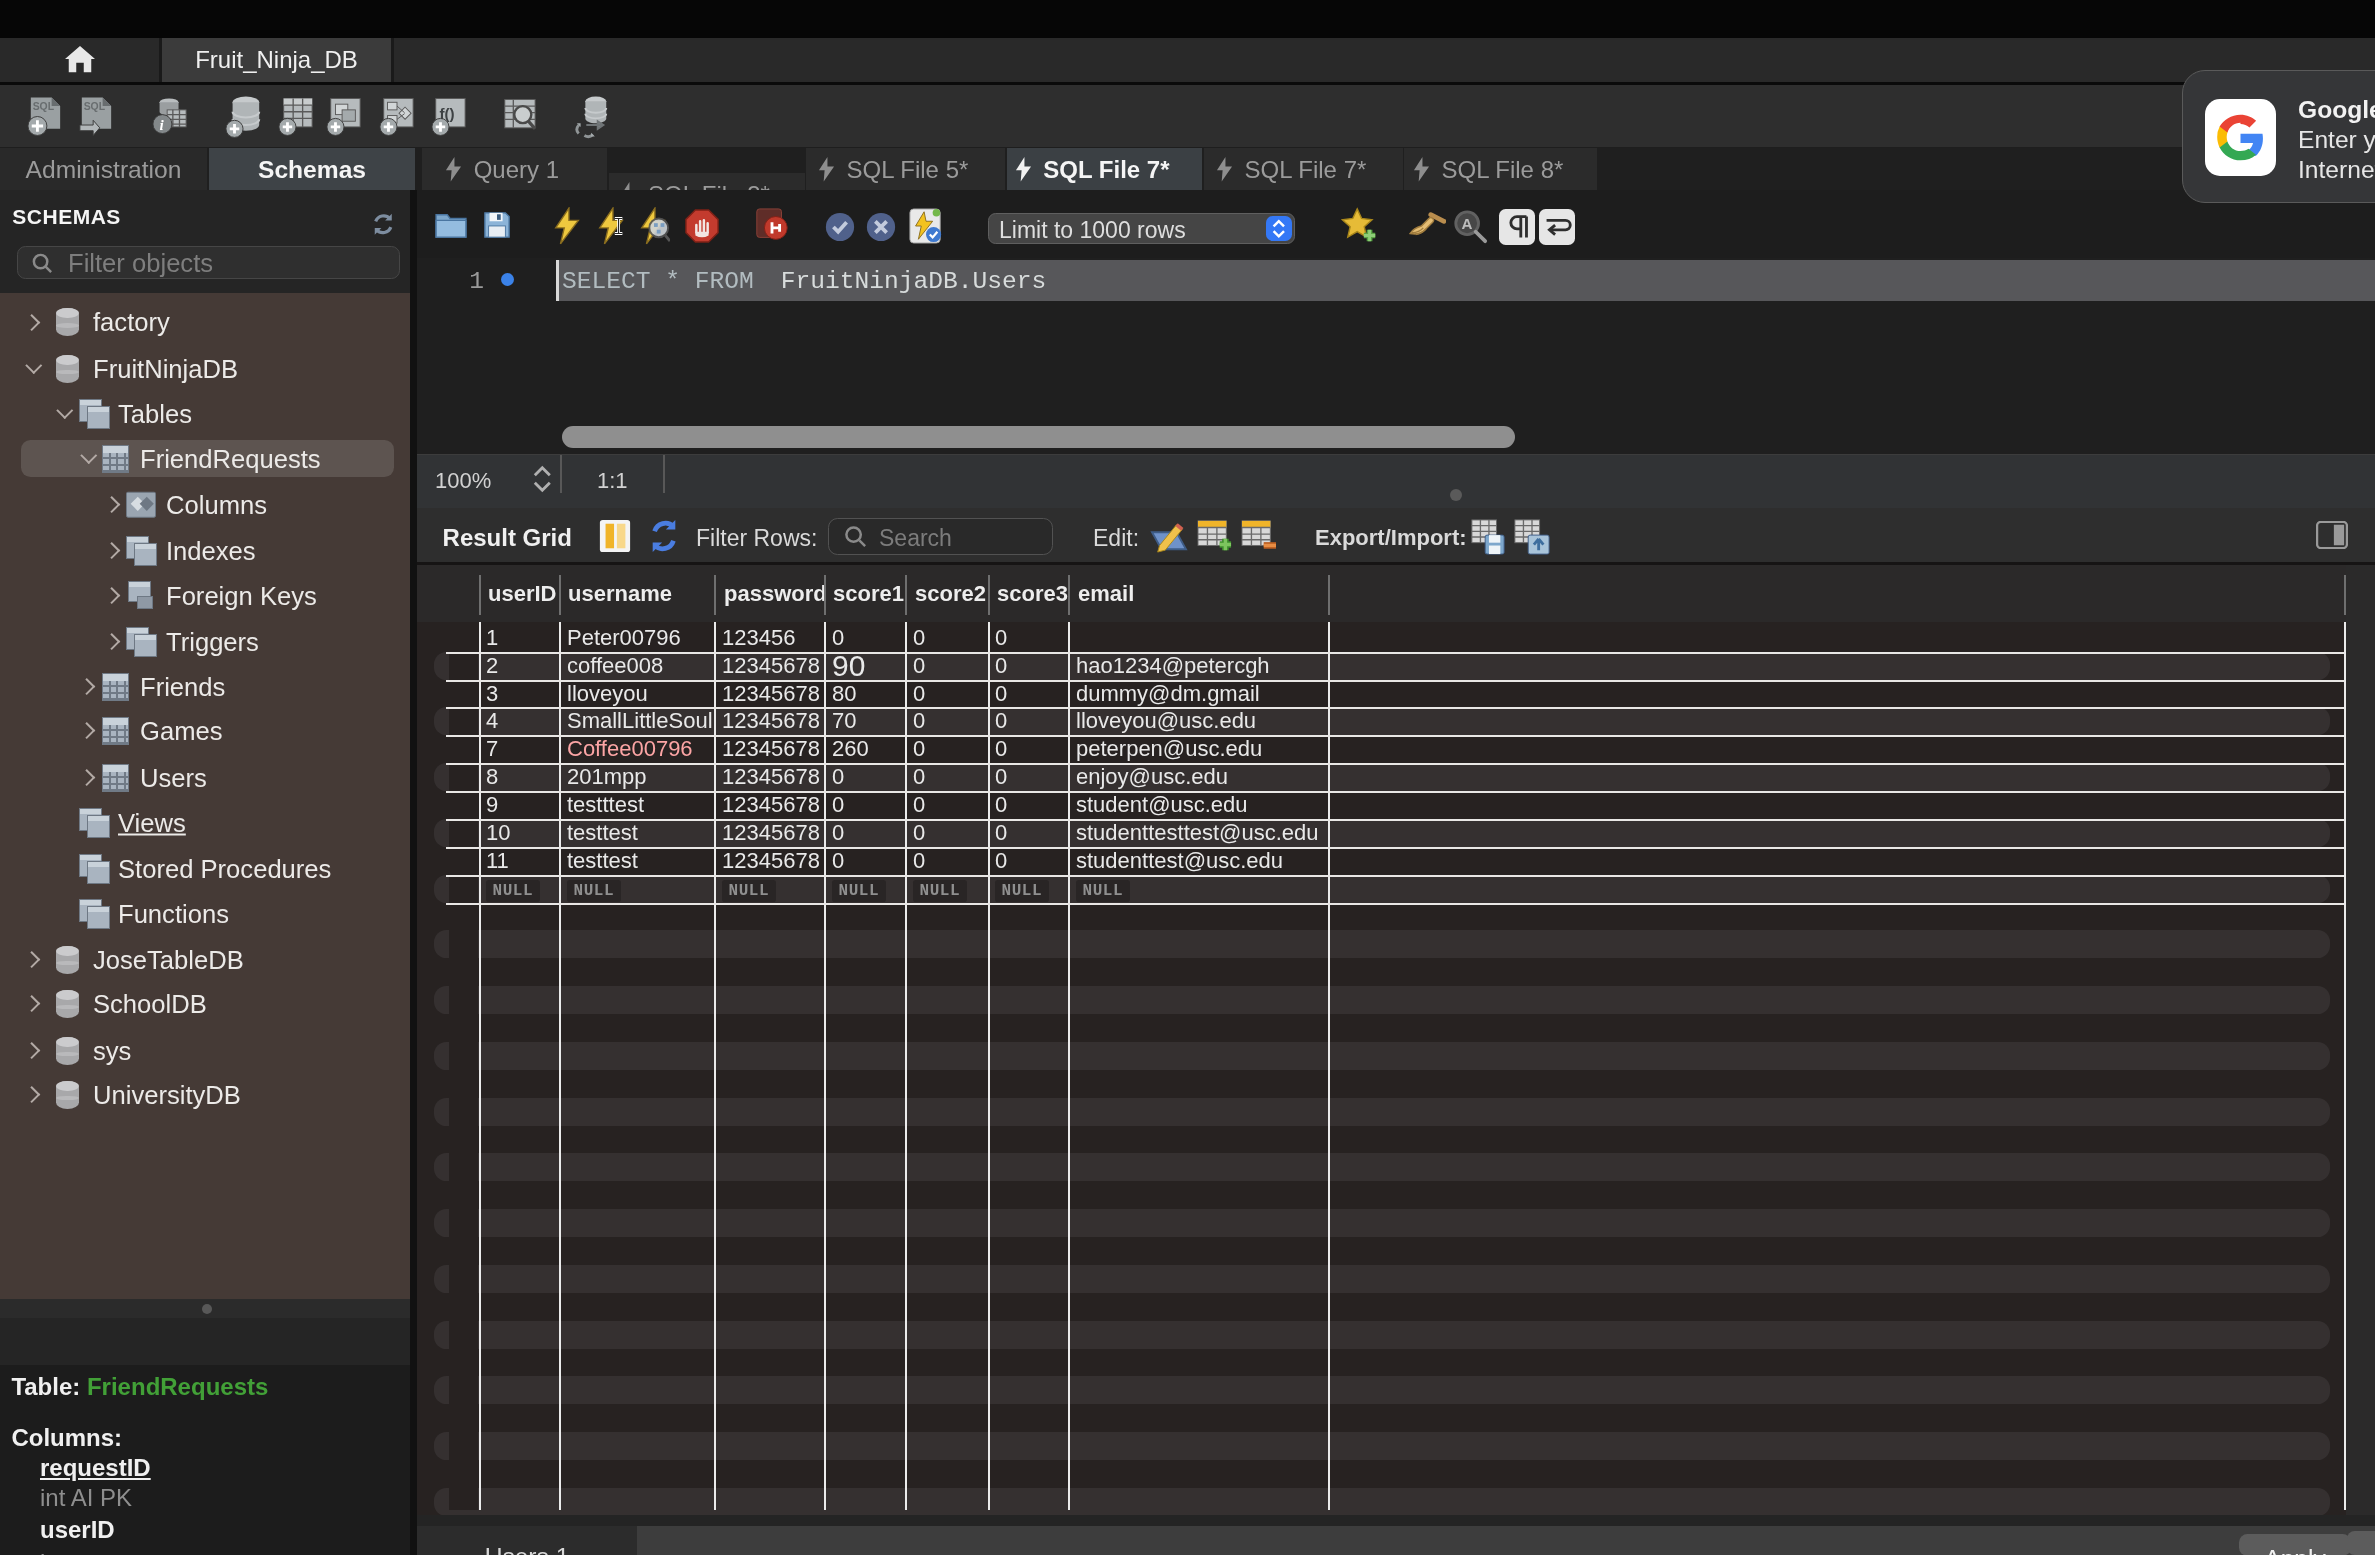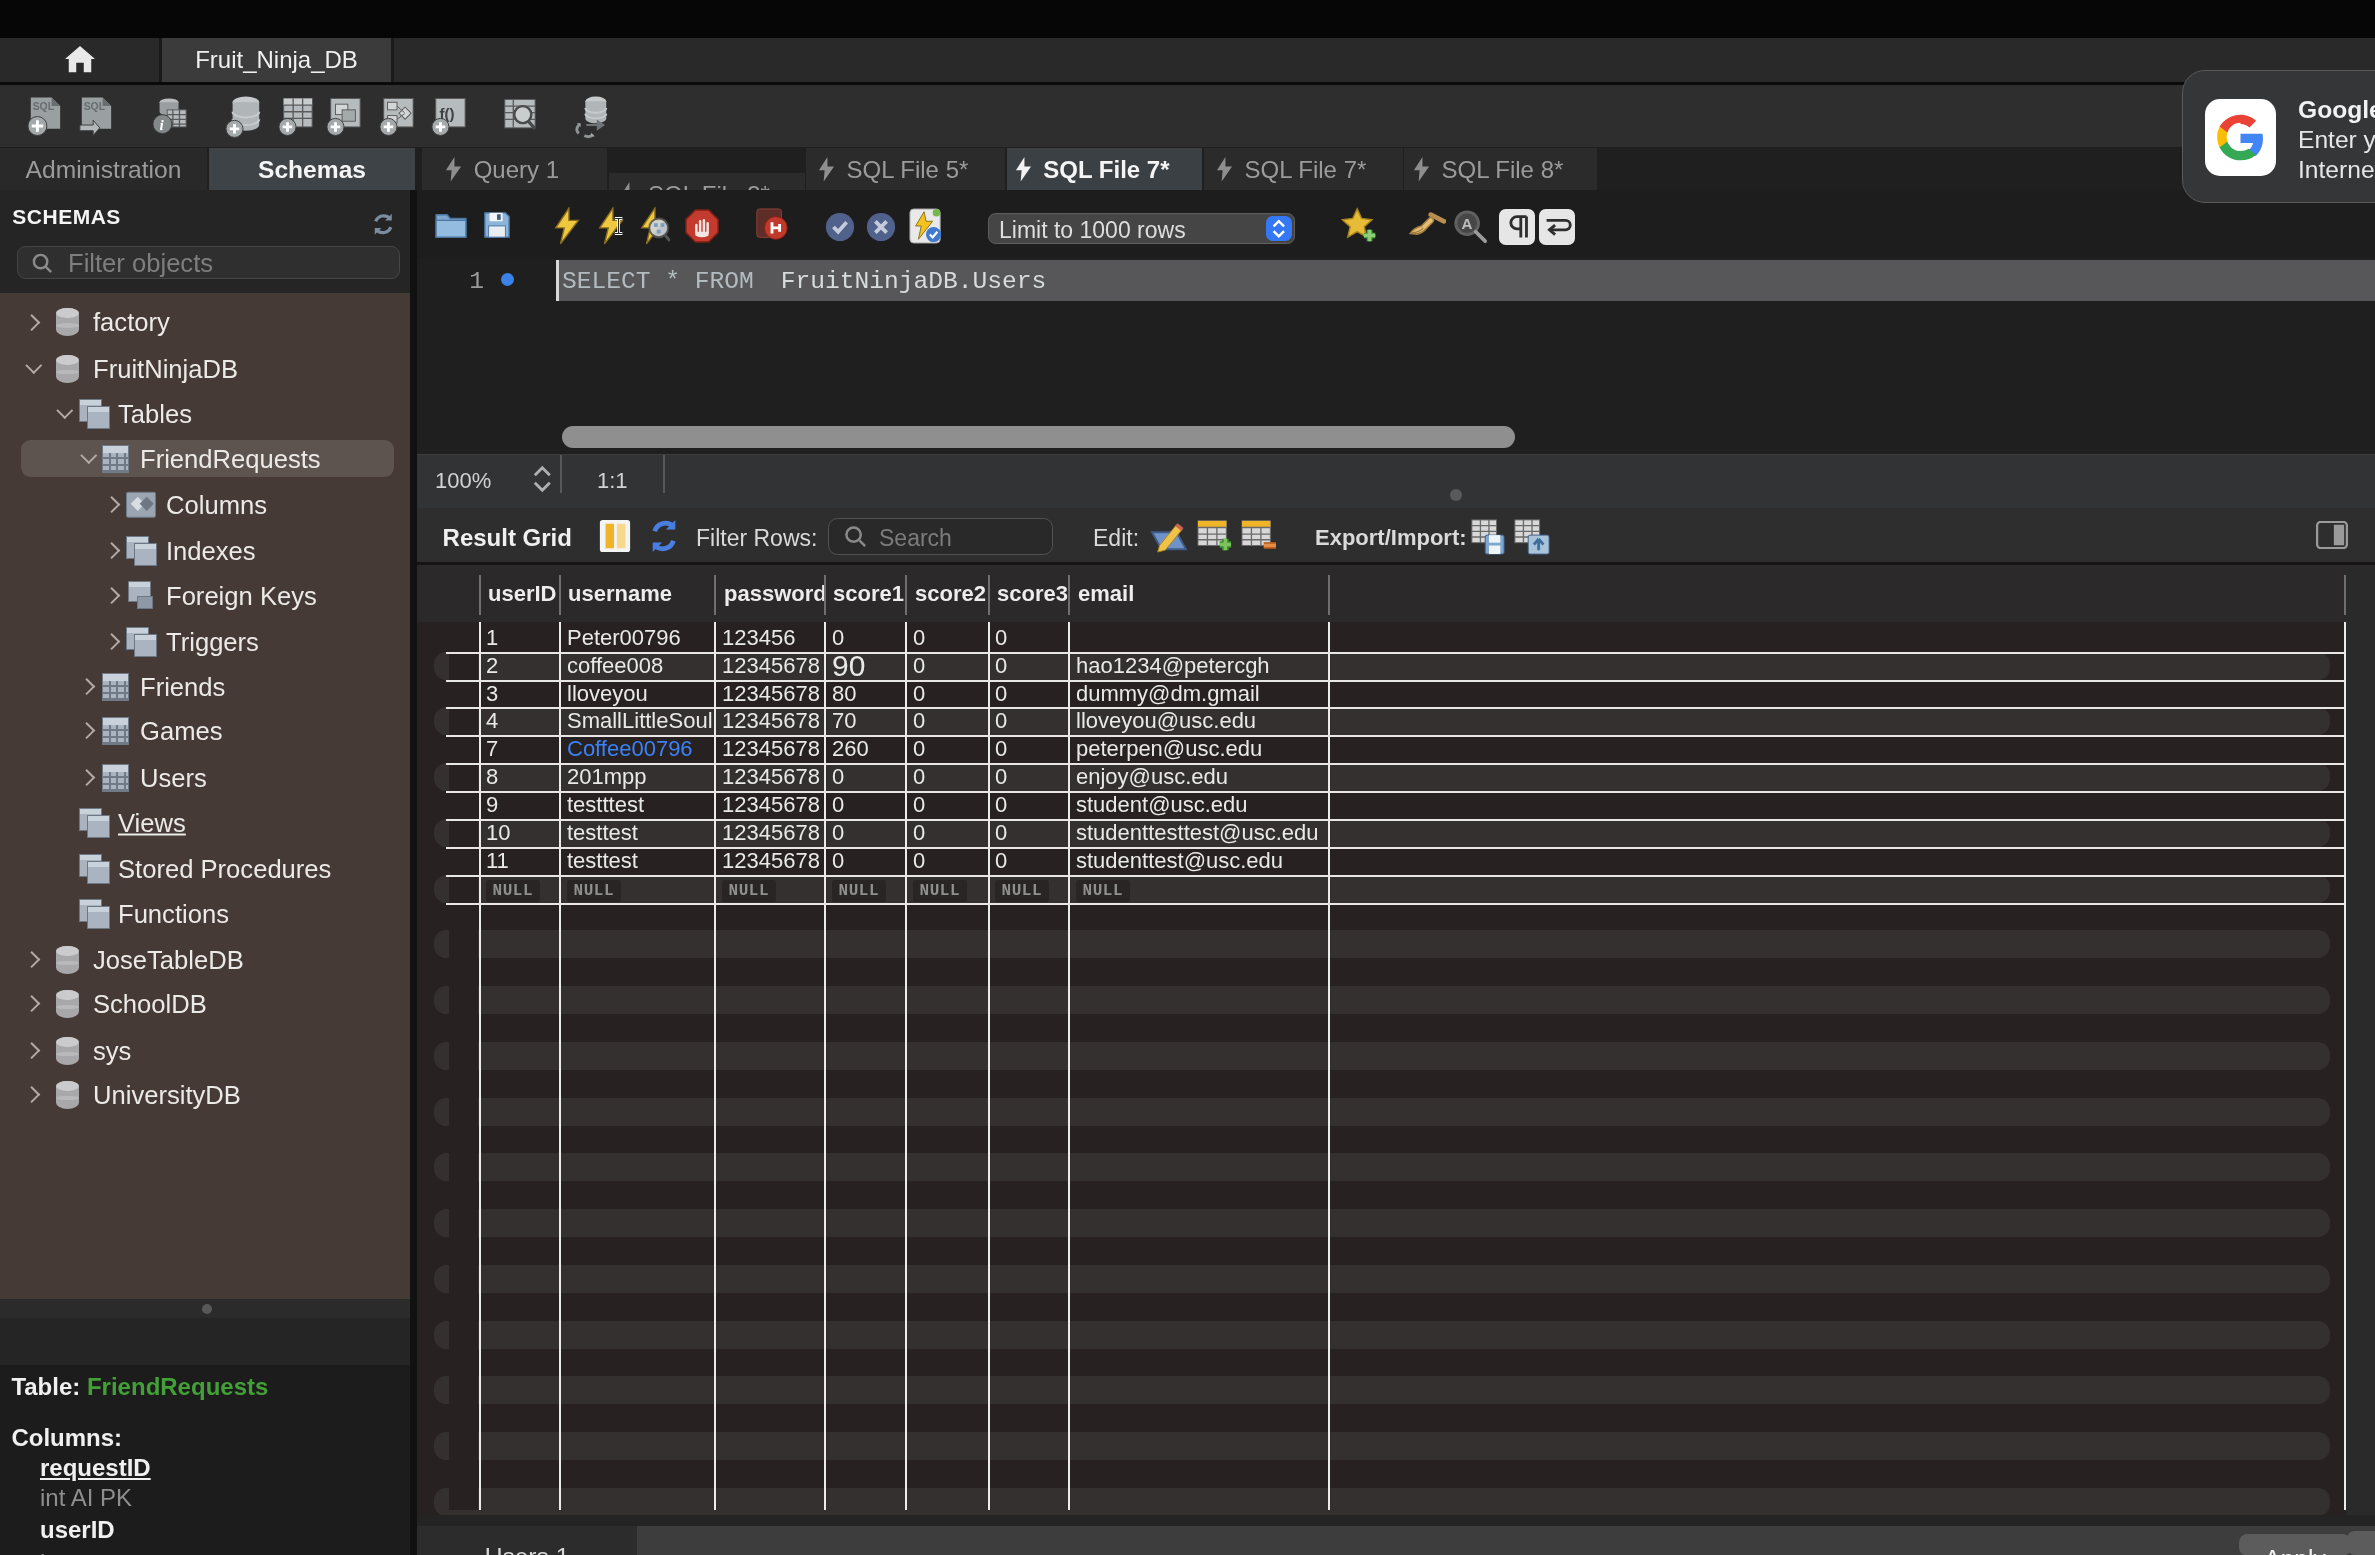--- a/index.html
+++ b/index.html
@@ -563,21 +563,21 @@
 <div class="abs" style="left:578px;top:58px;width:71px;height:28px;line-height:28px;font-size:22px;color:#e9e9e9;overflow:hidden;white-space:nowrap;">0</div>
 <div class="abs" style="left:659px;top:58px;width:251px;height:28px;line-height:28px;font-size:22px;color:#e9e9e9;overflow:hidden;white-space:nowrap;">dummy@dm.gmail</div>
 <div class="abs" style="left:69px;top:85px;width:71px;height:28px;line-height:28px;font-size:22px;color:#e9e9e9;overflow:hidden;white-space:nowrap;">4</div>
 <div class="abs" style="left:150px;top:85px;width:146px;height:28px;line-height:28px;font-size:22px;color:#e9e9e9;overflow:hidden;white-space:nowrap;">SmallLittleSoul</div>
 <div class="abs" style="left:305px;top:85px;width:100px;height:28px;line-height:28px;font-size:22px;color:#e9e9e9;overflow:hidden;white-space:nowrap;">12345678</div>
 <div class="abs" style="left:415px;top:85px;width:72px;height:28px;line-height:28px;font-size:22px;color:#e9e9e9;overflow:hidden;white-space:nowrap;">70</div>
 <div class="abs" style="left:496px;top:85px;width:73px;height:28px;line-height:28px;font-size:22px;color:#e9e9e9;overflow:hidden;white-space:nowrap;">0</div>
 <div class="abs" style="left:578px;top:85px;width:71px;height:28px;line-height:28px;font-size:22px;color:#e9e9e9;overflow:hidden;white-space:nowrap;">0</div>
 <div class="abs" style="left:659px;top:85px;width:251px;height:28px;line-height:28px;font-size:22px;color:#e9e9e9;overflow:hidden;white-space:nowrap;">lloveyou@usc.edu</div>
 <div class="abs" style="left:69px;top:113px;width:71px;height:28px;line-height:28px;font-size:22px;color:#e9e9e9;overflow:hidden;white-space:nowrap;">7</div>
-<div class="abs" style="left:150px;top:113px;width:146px;height:28px;line-height:28px;font-size:22px;color:#3b82f6;overflow:hidden;white-space:nowrap;">Coffee00796</div>
+<div class="abs" style="left:150px;top:113px;width:146px;height:28px;line-height:28px;font-size:22px;color:#fca5a5;overflow:hidden;white-space:nowrap;">Coffee00796</div>
 <div class="abs" style="left:305px;top:113px;width:100px;height:28px;line-height:28px;font-size:22px;color:#e9e9e9;overflow:hidden;white-space:nowrap;">12345678</div>
 <div class="abs" style="left:415px;top:113px;width:72px;height:28px;line-height:28px;font-size:22px;color:#e9e9e9;overflow:hidden;white-space:nowrap;">260</div>
 <div class="abs" style="left:496px;top:113px;width:73px;height:28px;line-height:28px;font-size:22px;color:#e9e9e9;overflow:hidden;white-space:nowrap;">0</div>
 <div class="abs" style="left:578px;top:113px;width:71px;height:28px;line-height:28px;font-size:22px;color:#e9e9e9;overflow:hidden;white-space:nowrap;">0</div>
 <div class="abs" style="left:659px;top:113px;width:251px;height:28px;line-height:28px;font-size:22px;color:#e9e9e9;overflow:hidden;white-space:nowrap;">peterpen@usc.edu</div>
 <div class="abs" style="left:69px;top:141px;width:71px;height:28px;line-height:28px;font-size:22px;color:#e9e9e9;overflow:hidden;white-space:nowrap;">8</div>
 <div class="abs" style="left:150px;top:141px;width:146px;height:28px;line-height:28px;font-size:22px;color:#e9e9e9;overflow:hidden;white-space:nowrap;">201mpp</div>
 <div class="abs" style="left:305px;top:141px;width:100px;height:28px;line-height:28px;font-size:22px;color:#e9e9e9;overflow:hidden;white-space:nowrap;">12345678</div>
 <div class="abs" style="left:415px;top:141px;width:72px;height:28px;line-height:28px;font-size:22px;color:#e9e9e9;overflow:hidden;white-space:nowrap;">0</div>
 <div class="abs" style="left:496px;top:141px;width:73px;height:28px;line-height:28px;font-size:22px;color:#e9e9e9;overflow:hidden;white-space:nowrap;">0</div>

